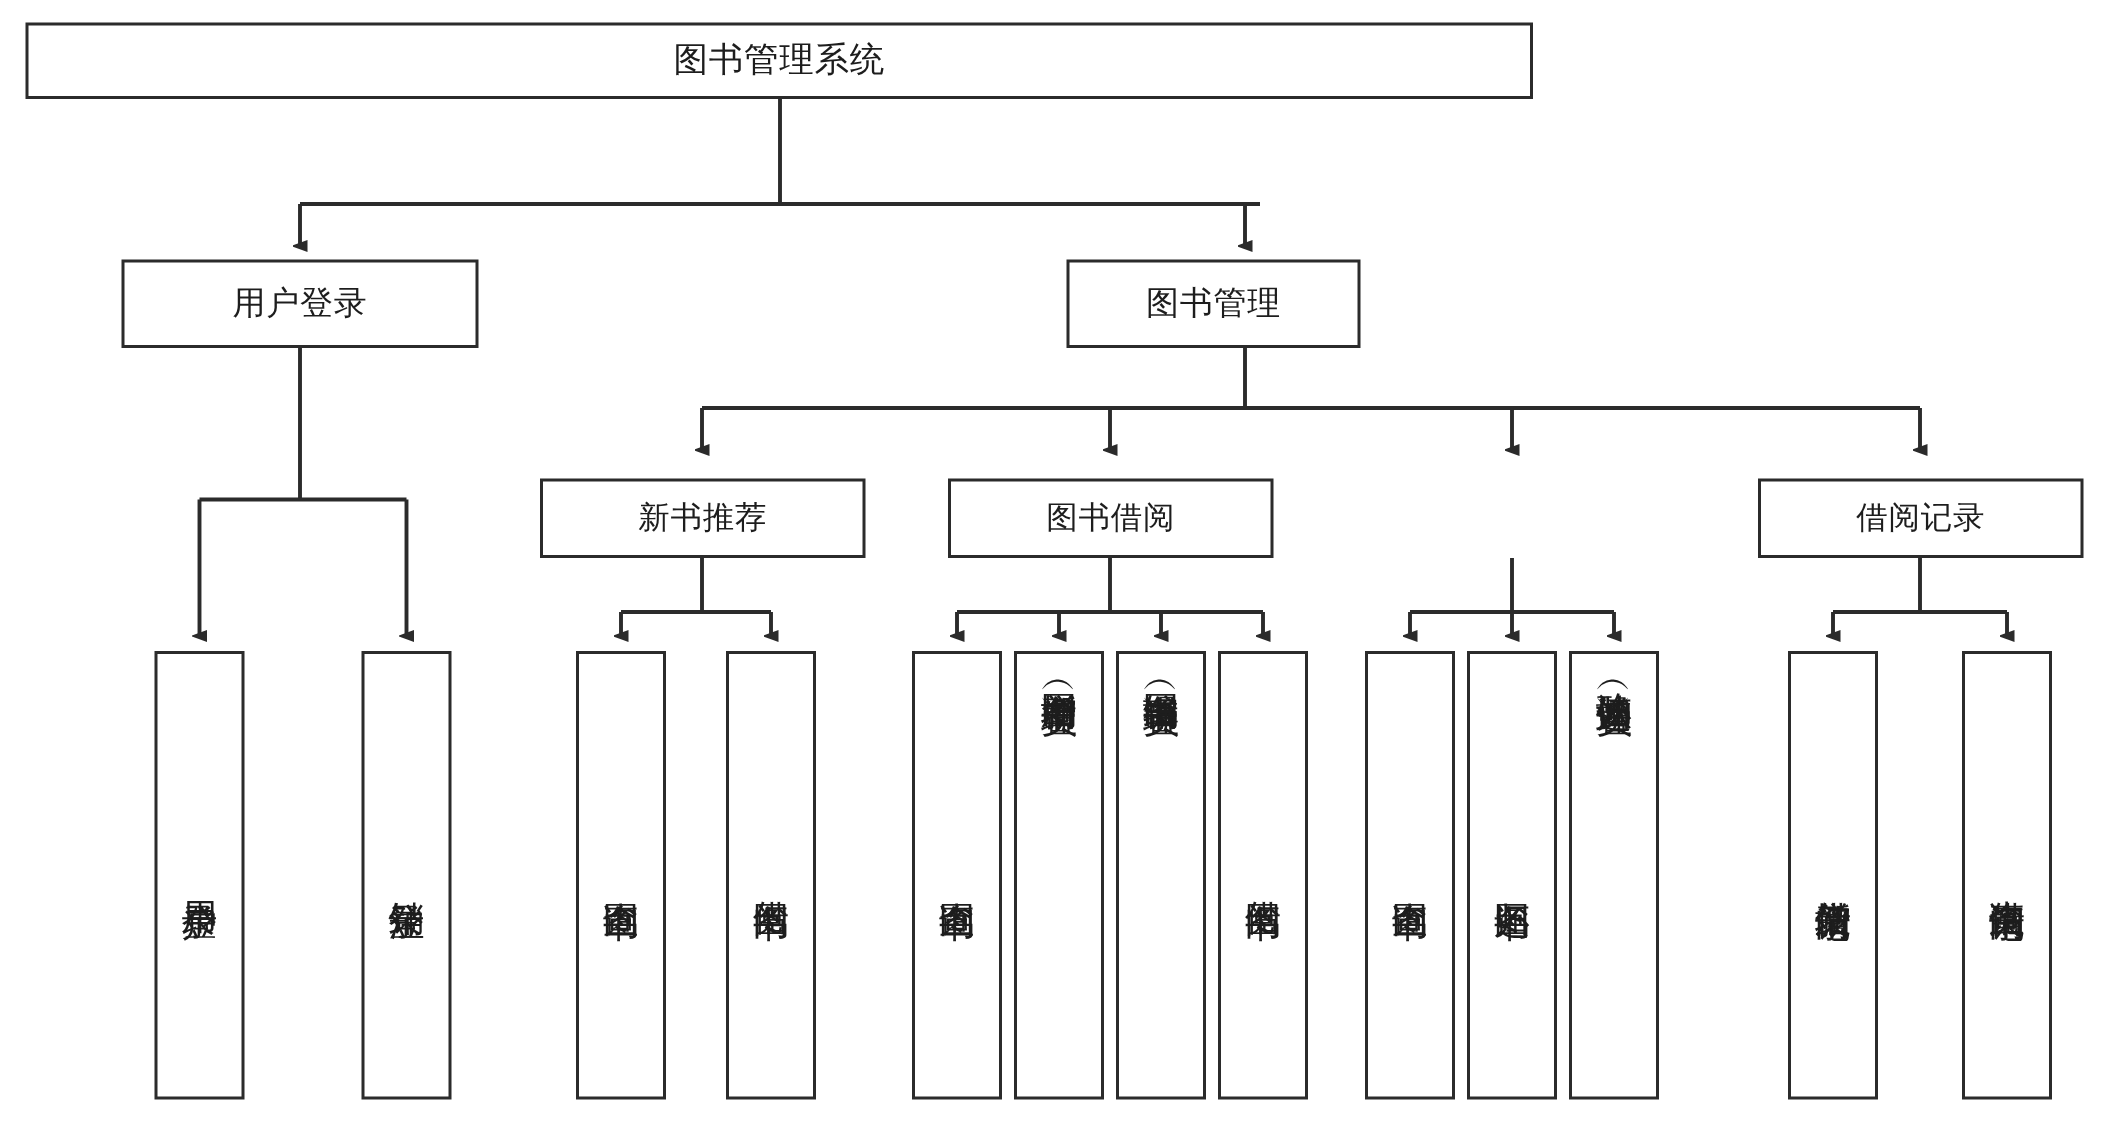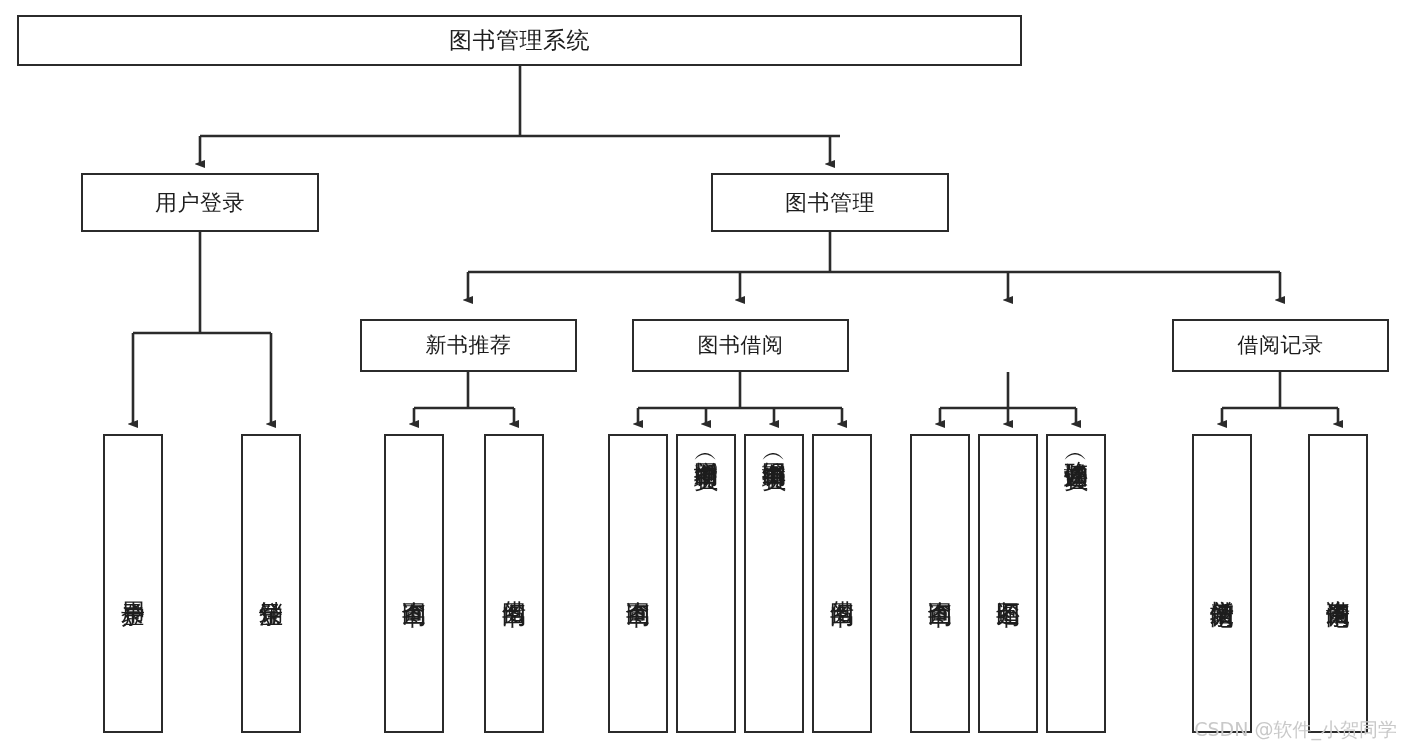--- a/index.html
+++ b/index.html
@@ -134,21 +134,21 @@
     </g>
   </svg>
 
   <div class="node-box root" style="left:17px; top:15px; width:1005px; height:51px;">
     <span class="node-label">图书管理系统</span>
   </div>
 
   <div class="node-box level2" style="left:81px; top:173px; width:238px; height:59px;">
     <span class="node-label">用户登录</span>
   </div>
-  <div class="node-box level2" style="left:711px; top:173px; width:238px; height:59px;">
+  <div class="node-box level2" style="left:711px; top:173px; width:196px; height:59px;">
     <span class="node-label">图书管理</span>
   </div>
 
   <div class="node-box level3" style="left:360px; top:319px; width:217px; height:53px;">
     <span class="node-label">新书推荐</span>
   </div>
   <div class="node-box level3" style="left:632px; top:319px; width:217px; height:53px;">
     <span class="node-label">图书借阅</span>
   </div>
   <div class="node-box level3" style="left:1172px; top:319px; width:217px; height:53px;align-items:center;">
@@ -192,14 +192,13 @@
     <span class="leaf-label">确认归还（管理员）</span>
   </div>
 
   <div class="leaf-box center" style="left:1192px; top:434px; width:60px; height:299px;">
     <span class="leaf-label">新增借阅记录</span>
   </div>
   <div class="leaf-box center" style="left:1308px; top:434px; width:60px; height:299px;">
     <span class="leaf-label">查询借阅记录</span>
   </div>
 
-  <div class="watermark">CSDN @软件_小贺同学</div>
 </div>
 
 </body></html>

